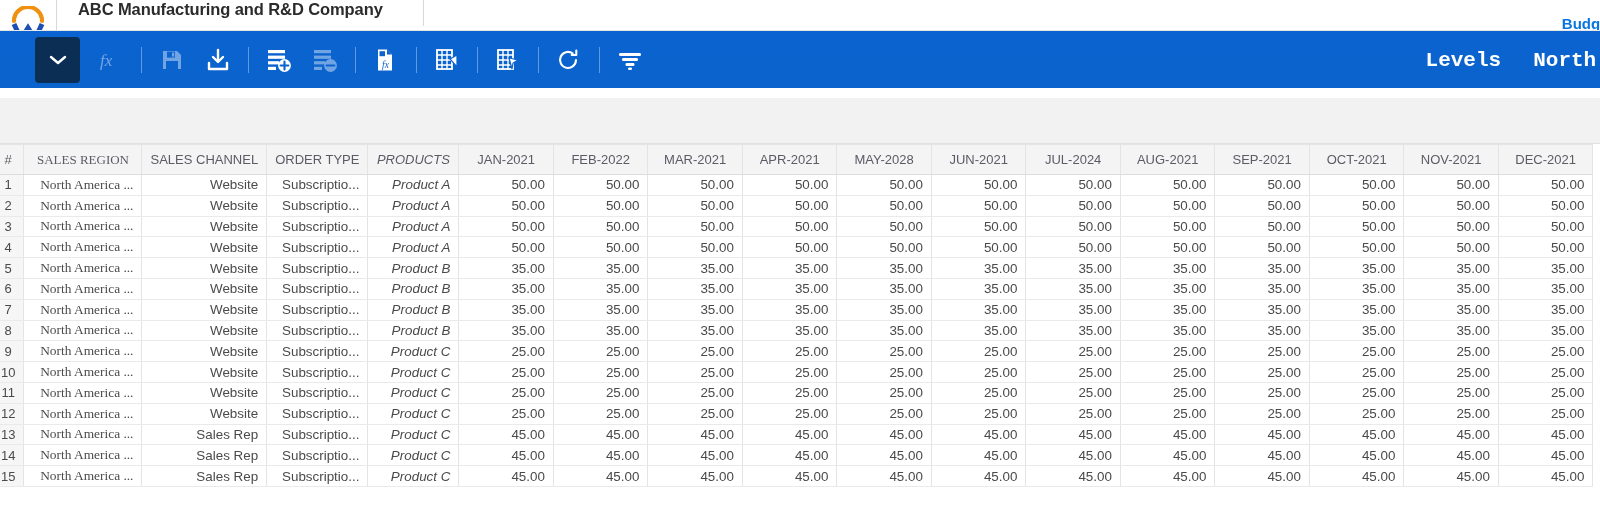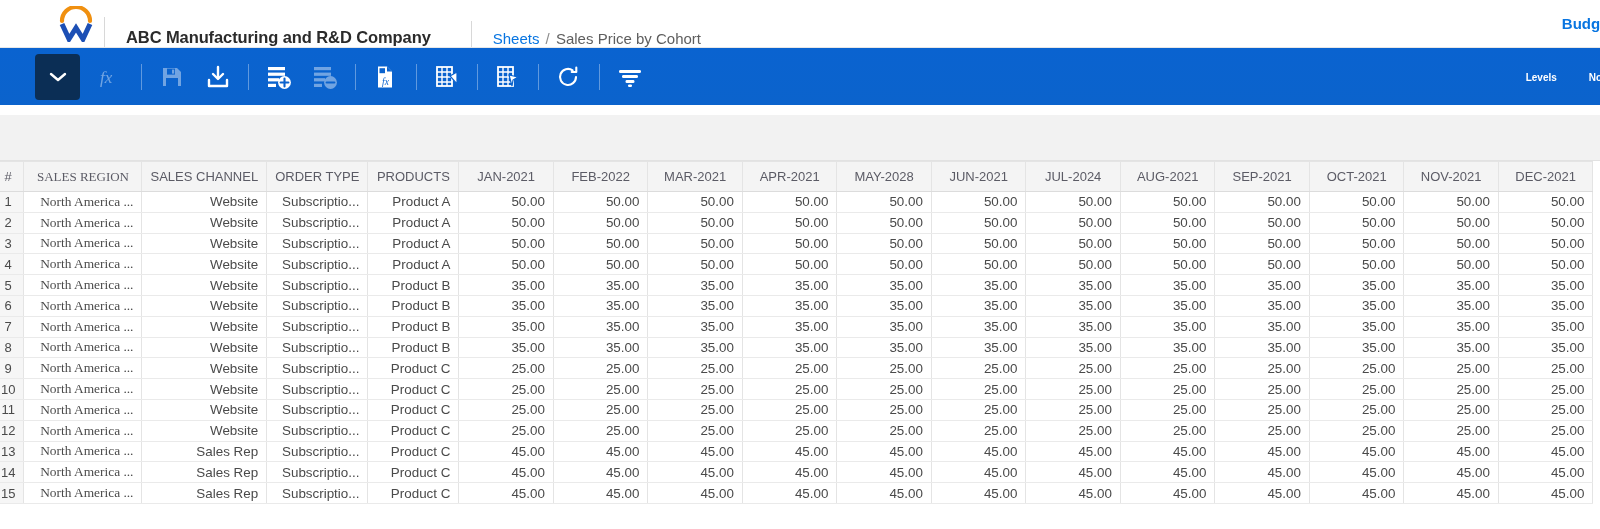--- a/index.html
+++ b/index.html
@@ -5,26 +5,25 @@
   * { box-sizing: border-box; margin: 0; padding: 0; }
   html, body {
     width: 1600px; height: 529px;
     background: #ffffff;
     font-family: "Liberation Sans", sans-serif;
     overflow: hidden;
   }
 
   
   .topbar {
-    height: 47px;
+    height: 30px;
     display: flex;
-    align-items: flex-end;
+    align-items: flex-start;
     background: #ffffff;
     position: relative;
-    padding-left: 48px;
   }
   .logo-wrap {
     width: 56px; height: 47px;
     display: flex; align-items: center; justify-content: center;
     flex: 0 0 56px;
   }
   .logo-svg { display: block; }
   .logo-divider {
     width: 1px; height: 30px; background: #d8d8d8; flex: 0 0 1px;
   }
@@ -98,25 +97,26 @@
     flex: 0 0 1px;
   }
   .tb-gap { width: 8px; flex: 0 0 8px; }
   .toolbar-right {
     position: absolute; right: 0; top: 0;
     height: 58px;
     display: flex; align-items: center;
   }
   .tb-text {
     color: #ffffff;
-    font-size: 10px;
+    font-size: 21px;
     font-weight: bold;
     white-space: nowrap;
     padding: 0 16px;
     cursor: pointer;
+    font-family: Liberation Mono, monospace;
   }
   .tb-text.clipped { padding-right: 0; margin-right: -34px; }
 
   
   .band {
     height: 47px;
     background: #f2f2f2;
     border-top: 1px solid #ffffff;
     border-bottom: 1px solid #e2e2e2;
   }
@@ -153,21 +153,21 @@
     color: #5b5b65;
     font-size: 13px;
     text-align: center;
     border-bottom: 1px solid #dcdcdc;
     border-top: 1px solid #e4e4e4;
   }
   th.c-num, td.c-num { width: 22px; }
   th.c-region, td.c-region { width: 118px; font-family: Liberation Serif, serif; }
   th.c-channel, td.c-channel { width: 124px; margin-top: 44px; }
   th.c-order, td.c-order { width: 100px; }
-  th.c-product, td.c-product { width: 91px; }
+  th.c-product, td.c-product { width: 91px; font-style: italic; }
   th.c-month, td.c-month { width: 94.5px; }
 
   td.c-num {
     background: #f6f6f6;
     color: #6a6a6a;
     text-align: center;
     padding: 0 3px;
     font-size: 13px;
   }
   thead th.c-num { background: #f4f4f4; }
@@ -180,25 +180,20 @@
 <div class="topbar">
   <div class="logo-wrap">
     <svg class="logo-svg" width="40" height="36" viewBox="0 0 40 36">
       <path d="M6 15 A14 14 0 0 1 34 15" fill="none" stroke="#f09010" stroke-width="4.2" stroke-linecap="round"></path>
       <path d="M6 18 L13 33 L20 22 L27 33 L34 18" fill="none" stroke="#1c4fb5" stroke-width="5" stroke-linejoin="miter" stroke-linecap="butt"></path>
     </svg>
   </div>
   <div class="logo-divider"></div>
   <div class="company-name">ABC Manufacturing and R&amp;D Company</div>
   <div class="crumb-divider"></div>
-  <div class="breadcrumb">
-    <span class="crumb-link">Sheets</span>
-    <span class="crumb-sep">/</span>
-    <span class="crumb-current">Sales Price by Cohort</span>
-  </div>
   <div class="topbar-right">
     <div class="budget-link">Budget 2</div>
   </div>
 </div>
 
 <div class="toolbar">
 
   <div class="chevron-btn">
     <svg width="22" height="14" viewBox="0 0 22 14">
       <path d="M4 4 L11 10 L18 4" fill="none" stroke="#ffffff" stroke-width="2.4" stroke-linecap="round" stroke-linejoin="round"></path>

